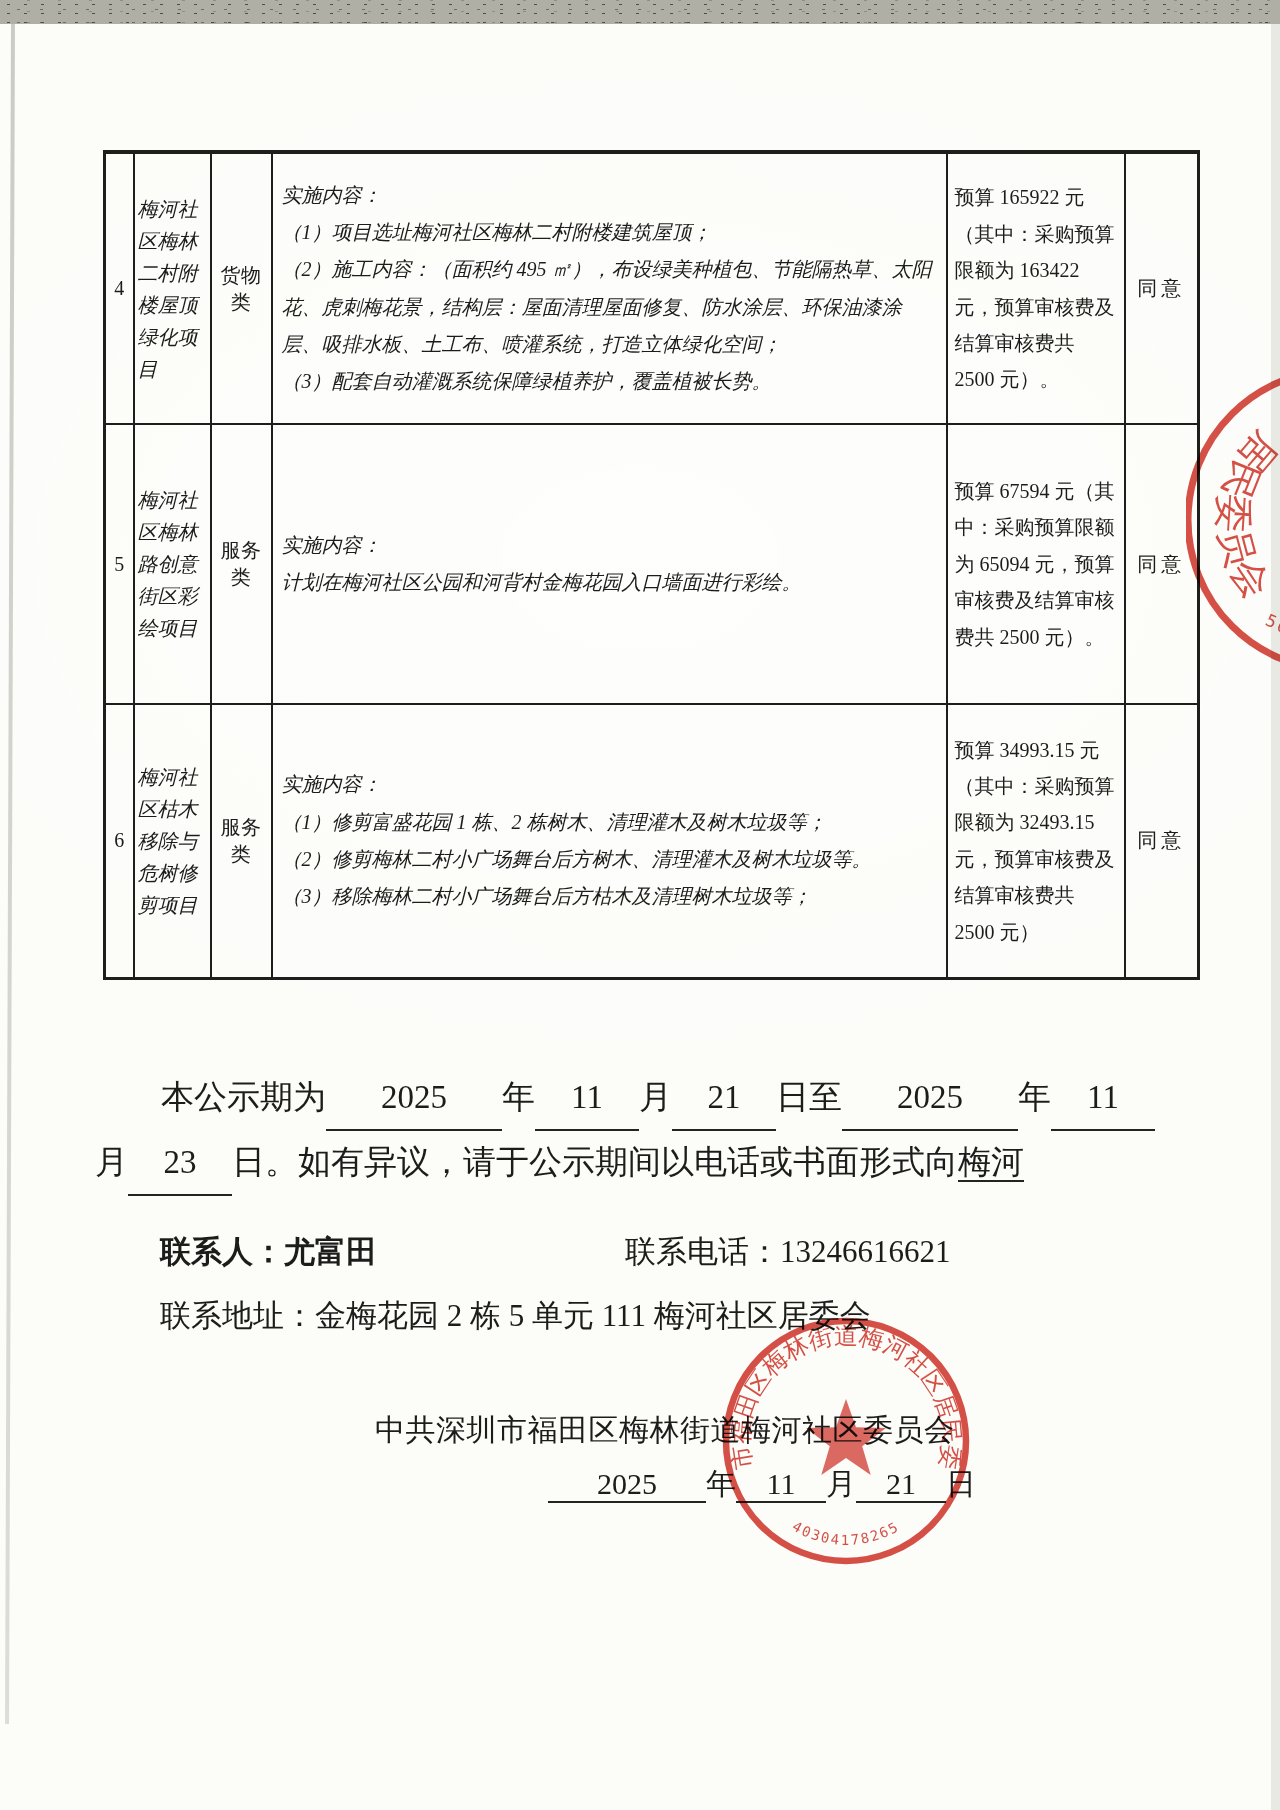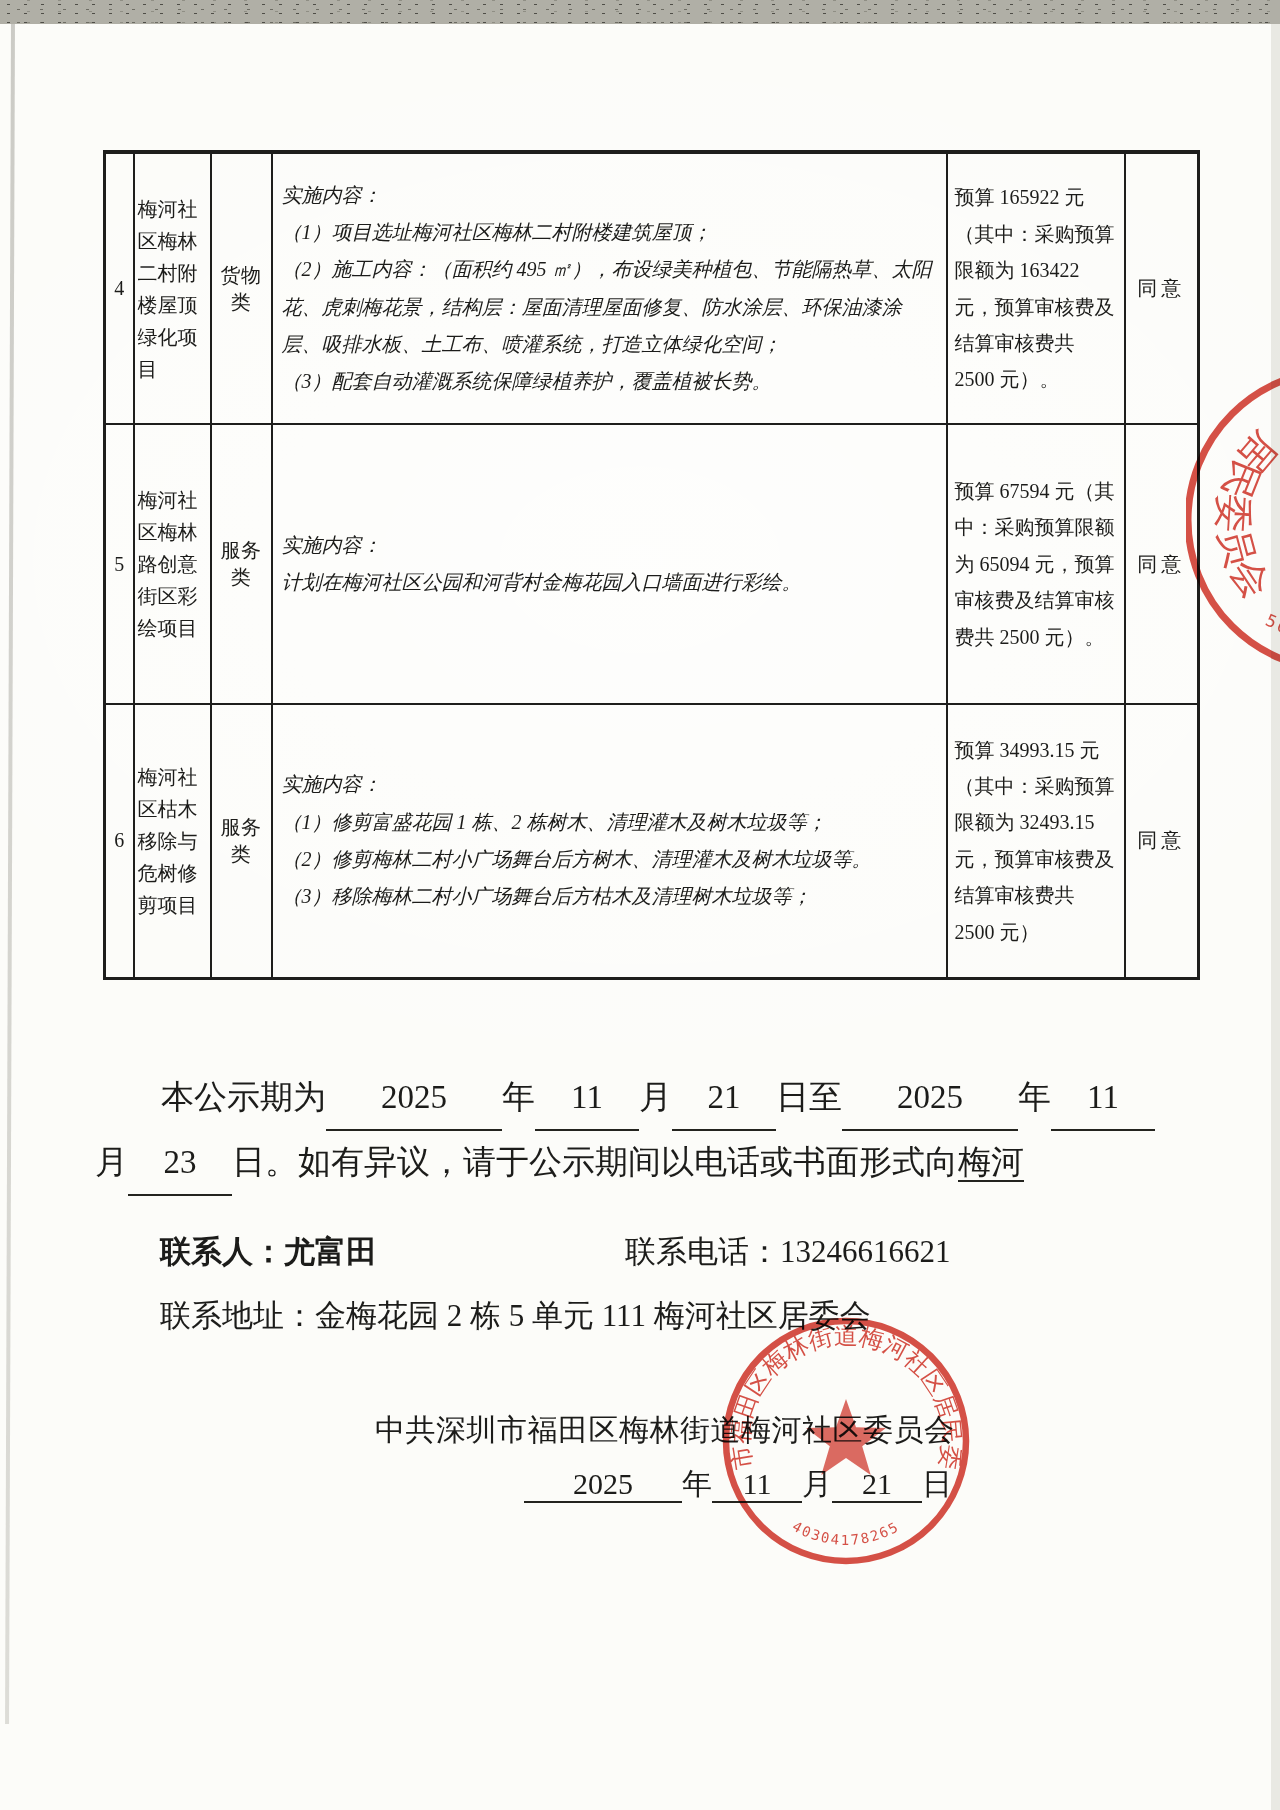--- a/index.html
+++ b/index.html
@@ -41,21 +41,21 @@
     border-collapse:collapse;table-layout:fixed;
   }
   table.projects td{
     border:2.6px solid #1e1e1c;
     vertical-align:middle;
     font-size:20px;
   }
   table.projects{border:3px solid #1e1e1c;border-top-width:4px;}
   tr.r4{height:272px;} tr.r5{height:280px;} tr.r6{height:274px;}
   td.no{ text-align:center;font-size:22px;}
-  td.name{ padding:4px 3px;font-size:18.5px;line-height:1.6;}
+  td.name{ padding:4px 3px;font-size:18.5px;line-height:1.6;font-style:italic;}
   td.cat{ text-align:center;font-size:20px;letter-spacing:.5px;padding:0 2px;}
   td.content{ padding:4px 9px;font-size:20.5px;line-height:1.86;white-space:pre-line;font-style:italic;}
   td.budget{ padding:8px 7px;font-size:20px;line-height:1.82;vertical-align:top;}
   td.opinion{ text-align:center;font-size:21px;letter-spacing:4px;font-family:Liberation Serif, serif;}
 
   
   .notice{
     position:absolute;left:95px;top:1042px;width:1080px;
     font-size:33px;line-height:63px;
   }
@@ -72,21 +72,21 @@
     position:absolute;left:160px;top:1196px;width:1010px;
     font-size:31px;line-height:64px;
   }
   .person-slot{display:inline-block;width:465px;font-weight:bold;}
 
   .sign-org{
     position:absolute;left:375px;top:1386px;width:820px;
     font-size:30px;letter-spacing:.5px;
   }
   .sign-date{
-    position:absolute;left:524px;top:1440px;width:620px;
+    position:absolute;left:548px;top:1440px;width:620px;
     font-size:30px;
   }
   .sign-date .blank{border-bottom:2.5px solid #24241f;}
   .dw-year{min-width:150px;} .dw-two{min-width:82px;}
 
   
   .seal{position:absolute;mix-blend-mode:multiply;opacity:.82;}
   .seal-bottom{left:711px;top:1282px;}
   .seal-right{left:1186px;top:326px;}
 </style>

